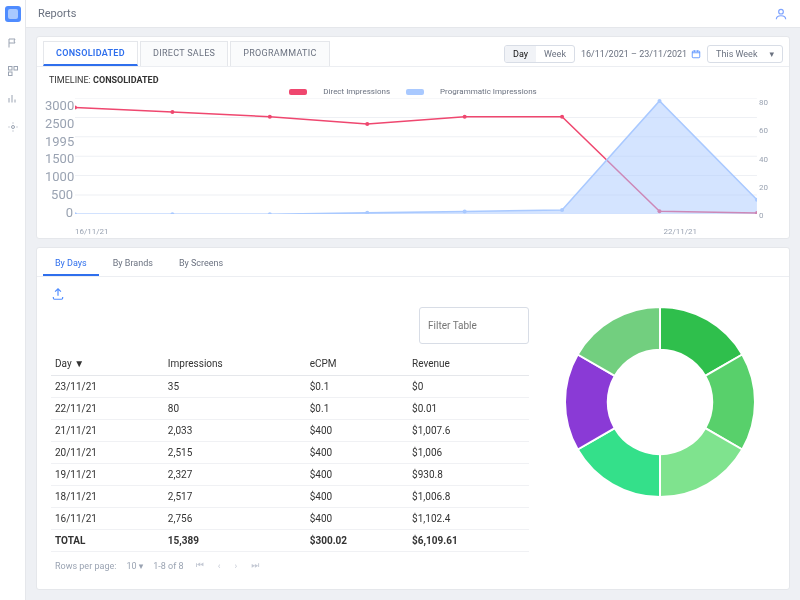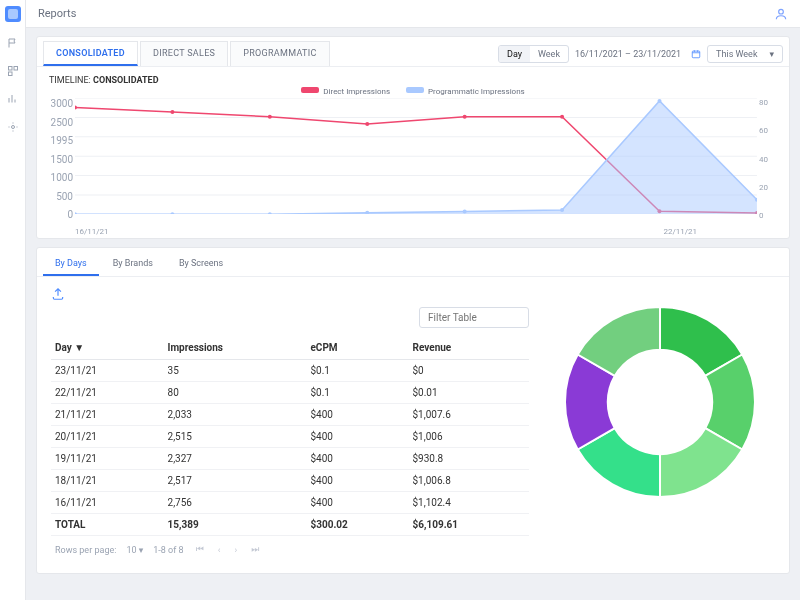--- a/index.html
+++ b/index.html
@@ -16,43 +16,43 @@
 .card{background:#fff;border:1px solid #e5e7eb;border-radius:3px}
 .chartcard{padding:0}
 .chartcard .tabrow{display:flex;align-items:center;justify-content:space-between;border-bottom:1px solid #eceef2;padding:4px 6px 0 6px}
 .ctabs{display:flex;gap:2px}
 .ctab{padding:6px 12px;font-size:9px;letter-spacing:.3px;color:#6b7280;border:1px solid #e5e7eb;border-bottom:none;background:#fafbfc;cursor:pointer}
 .ctab.active{color:#2f6fed;background:#fff;border-bottom:2px solid #2f6fed;font-weight:600}
 .ctrls{display:flex;align-items:center;gap:6px;font-size:9px;color:#6b7280}
 .toggle{display:flex;border:1px solid #d8dde6;border-radius:3px;overflow:hidden}
 .toggle span{padding:3px 8px;cursor:pointer}
 .toggle span.active{background:#f1f3f7;color:#111}
-.date{display:flex;align-items:center;gap:10px}
+.date{display:flex;align-items:center;gap:4px}
 .calicon{color:#4f8cff}
 .sel{border:1px solid #d8dde6;border-radius:3px;padding:3px 8px;background:#fff;cursor:pointer;display:flex;align-items:center;gap:12px}
 .timeline-title{padding:8px 12px 2px;font-size:9px;color:#333}
 .timeline-title b{font-weight:700}
 .legend{display:flex;gap:16px;justify-content:center;font-size:8px;color:#6b7280;padding-bottom:2px}
-.lg{display:flex;gap:4px}
+.lg{display:flex;align-items:center;gap:16px}
 .sw{width:18px;height:6px;border-radius:2px}
 .chartwrap{position:relative;height:140px;padding:0 12px 6px}
-.yaxis{position:absolute;left:8px;top:0;bottom:18px;width:28px;display:flex;flex-direction:column;justify-content:space-between;font-size:10px;color:#9aa3b2;text-align:right}
+.yaxis{position:absolute;left:8px;top:0;bottom:18px;width:28px;display:flex;flex-direction:column;justify-content:space-between;font-size:13px;color:#9aa3b2;text-align:right}
 .yaxis2{position:absolute;right:8px;top:0;bottom:18px;width:22px;display:flex;flex-direction:column;justify-content:space-between;font-size:8px;color:#9aa3b2;text-align:left}
 .plot{position:absolute;left:38px;right:32px;top:0;bottom:18px}
 .xaxis{position:absolute;left:38px;right:32px;bottom:2px;display:flex;justify-content:space-between;font-size:8px;color:#9aa3b2}
 .tabs2{display:flex;gap:2px;padding:4px 24px 0 6px;border-bottom:1px solid #eceef2}
 .tab2{padding:6px 12px;font-size:9px;color:#6b7280;cursor:pointer;border-bottom:2px solid transparent}
 .tab2.active{color:#2f6fed;border-bottom-color:#2f6fed}
 .tablewrap{display:flex;gap:16px;padding:10px 14px}
 .tablecol{flex:1;min-width:0}
 .exporticon{text-align:right;color:#4f8cff;padding-bottom:6px}
 .filterrow{display:flex;justify-content:flex-end;margin-bottom:8px}
-.filterinp{border:1px solid #d8dde6;border-radius:3px;padding:4px 8px;width:110px;font-size:10px;color:#6b7280}
+.filterinp{border:1px solid #d8dde6;border-radius:3px;padding:12px 8px;width:110px;font-size:10px;color:#6b7280}
 table{width:100%;border-collapse:collapse;font-size:10px}
-th{text-align:left;padding:6px 4px;color:#333;font-weight:700;border-bottom:1px solid #e5e7eb}
+th{text-align:left;padding:6px 4px;color:#333;font-weight:400;border-bottom:1px solid #e5e7eb}
 td{padding:5px 4px;border-bottom:1px solid #f0f1f4;color:#333}
 tr.total td{font-weight:700}
 .pager{display:flex;justify-content:flex-start;align-items:center;gap:10px;font-size:9px;color:#9aa3b2;padding:8px 4px}
 .pgbtn{color:#c4c9d4;cursor:pointer;padding:0 2px}
 .donutcol{width:230px;display:flex;align-items:flex-start;justify-content:center;padding-top:10px}
 svg{display:block}
 </style>
 </head>
 <body>
 

